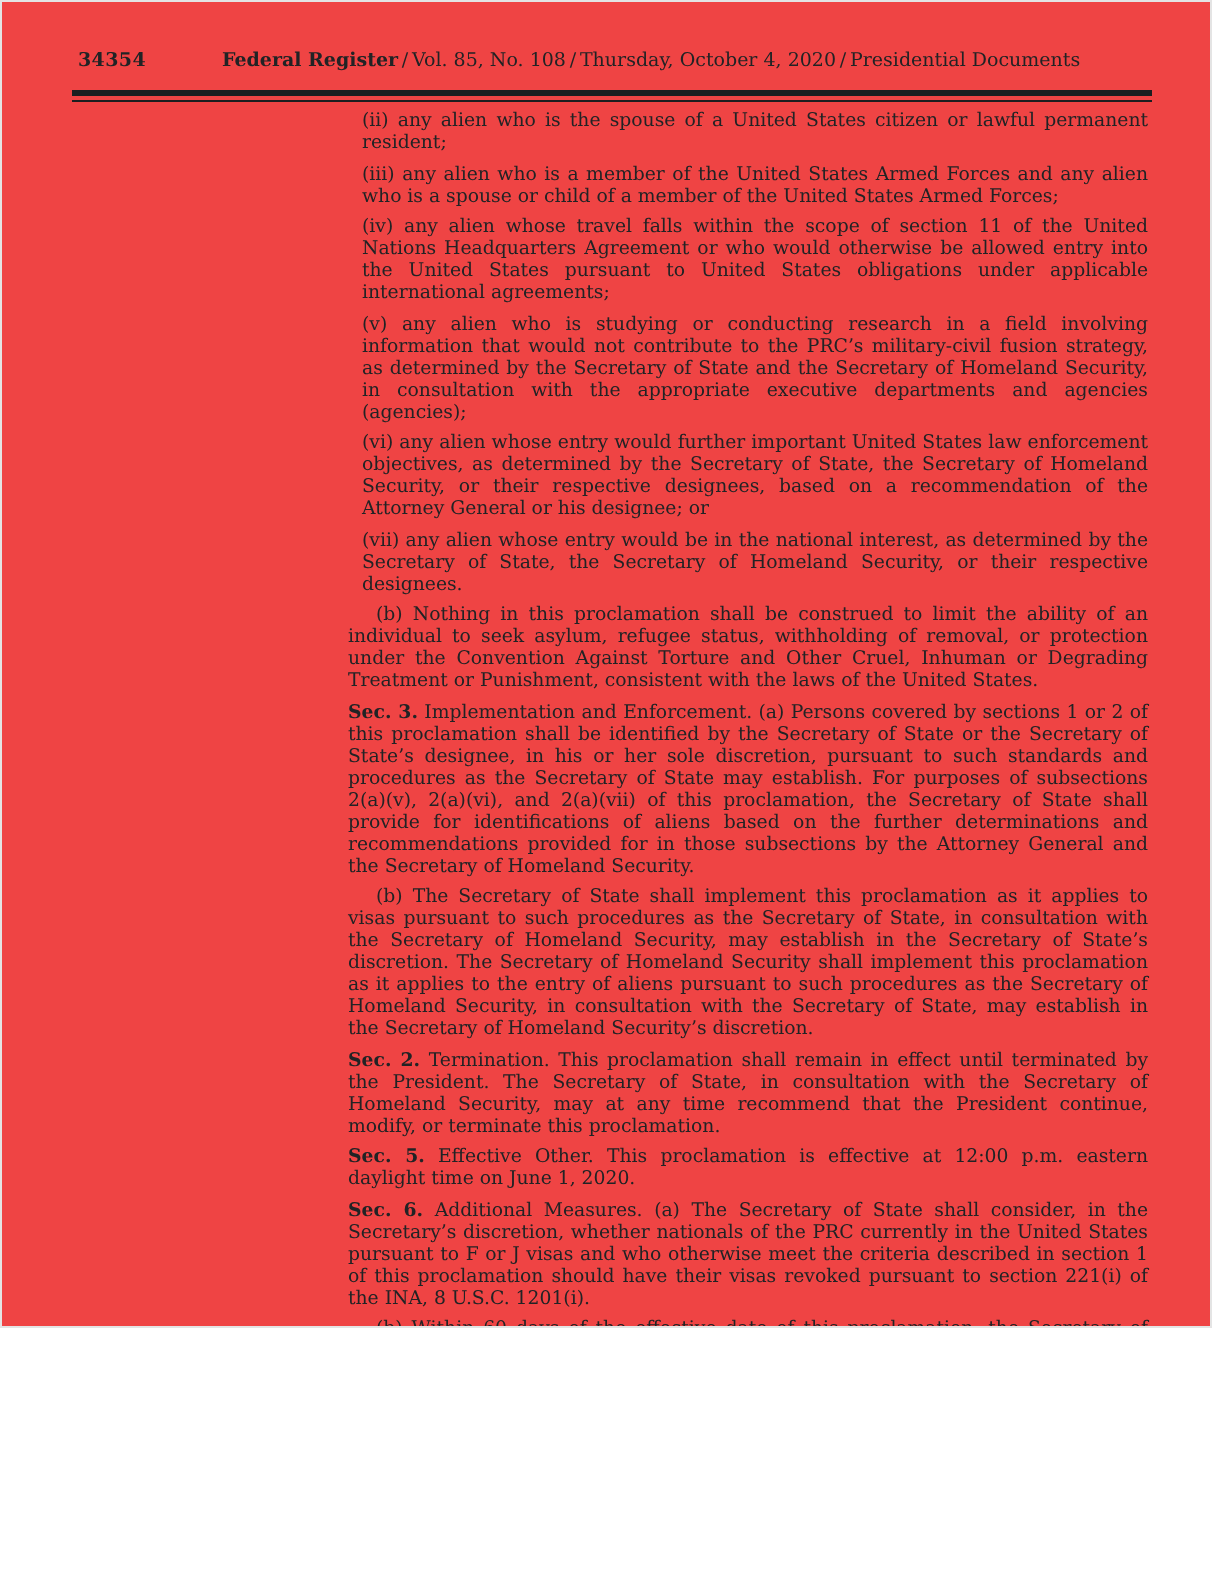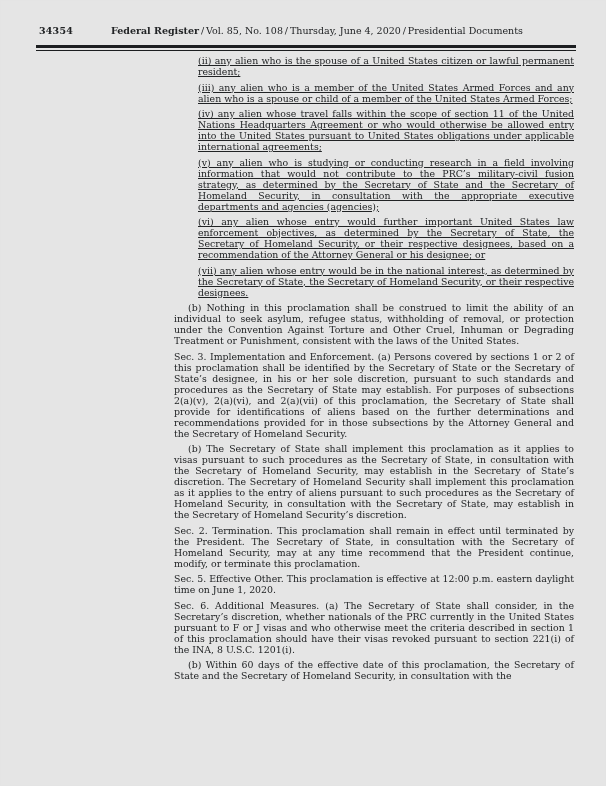--- a/index.html
+++ b/index.html
@@ -3,22 +3,22 @@
 <meta charset="utf-8">
 <style>
   html, body {
     margin: 0;
     padding: 0;
     background: #ffffff;
   }
   .sheet {
     position: relative;
     width: 606px;
-    height: 786px;
-    background: #e5e5e5;
+    height: 664px;
+    background: #ef4444;
     box-sizing: border-box;
     border: 1px solid #e4e4e4;
     overflow: hidden;
     font-family: "DejaVu Serif", serif;
     color: #212325;
   }
   .running-head {
     position: absolute;
     top: 24px;
     left: 38px;
@@ -62,44 +62,43 @@
     width: 400px;
     font-size: 9.4px;
     line-height: 11px;
     text-align: justify;
   }
   .doc-body p.para {
     margin: 0 0 4.5px 0;
     padding: 0;
   }
   .doc-body p.item {
-    margin-left: 24px;
-    text-decoration: underline;
+    margin-left: 7px;
   }
   .doc-body p.lettered {
     text-indent: 14px;
   }
   .doc-body p.sec {
     text-indent: 0;
   }
   .sec-label {
-    font-weight: normal;
+    font-weight: bold;
   }
   .sec-title {
   }
 </style>
 </head>
 <body>
 
 <div class="sheet">
 
   <div class="running-head">
     <span class="page-number">34354</span>
     <span>
-      <span class="journal-title-bold">Federal Register</span><span class="journal-title-rest"> / Vol. 85, No. 108 / Thursday, June 4, 2020 / Presidential Documents</span>
+      <span class="journal-title-bold">Federal Register</span><span class="journal-title-rest"> / Vol. 85, No. 108 / Thursday, October 4, 2020 / Presidential Documents</span>
     </span>
   </div>
 
   <div class="head-rule" style="top: 44px;">
     <div class="rule-thick"></div>
     <div class="rule-thin"></div>
   </div>
 
   <div class="doc-body">
       <p class="para item">(ii) any alien who is the spouse of a United States citizen or lawful permanent resident;</p>

